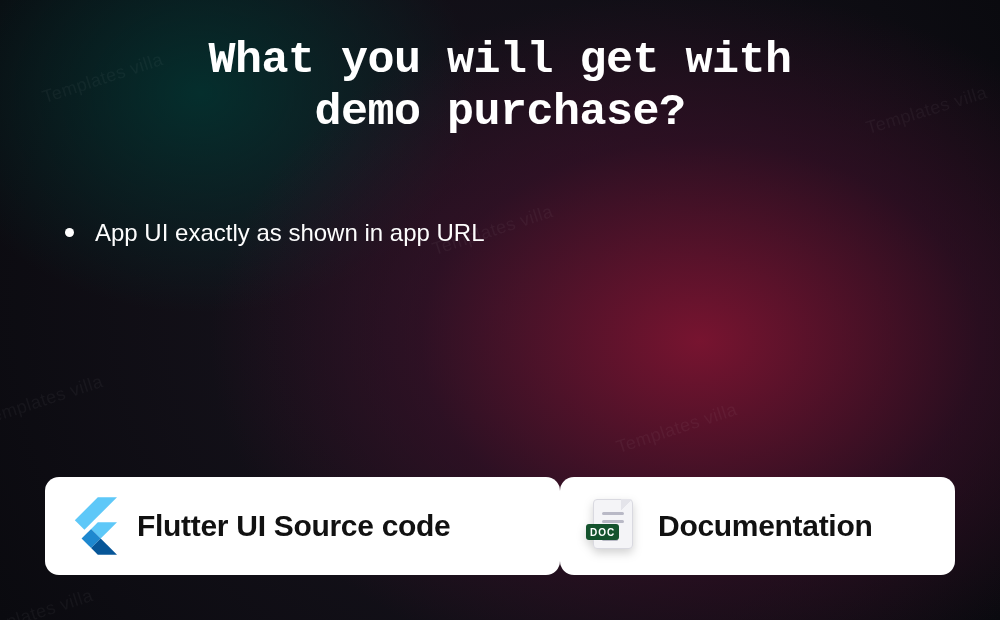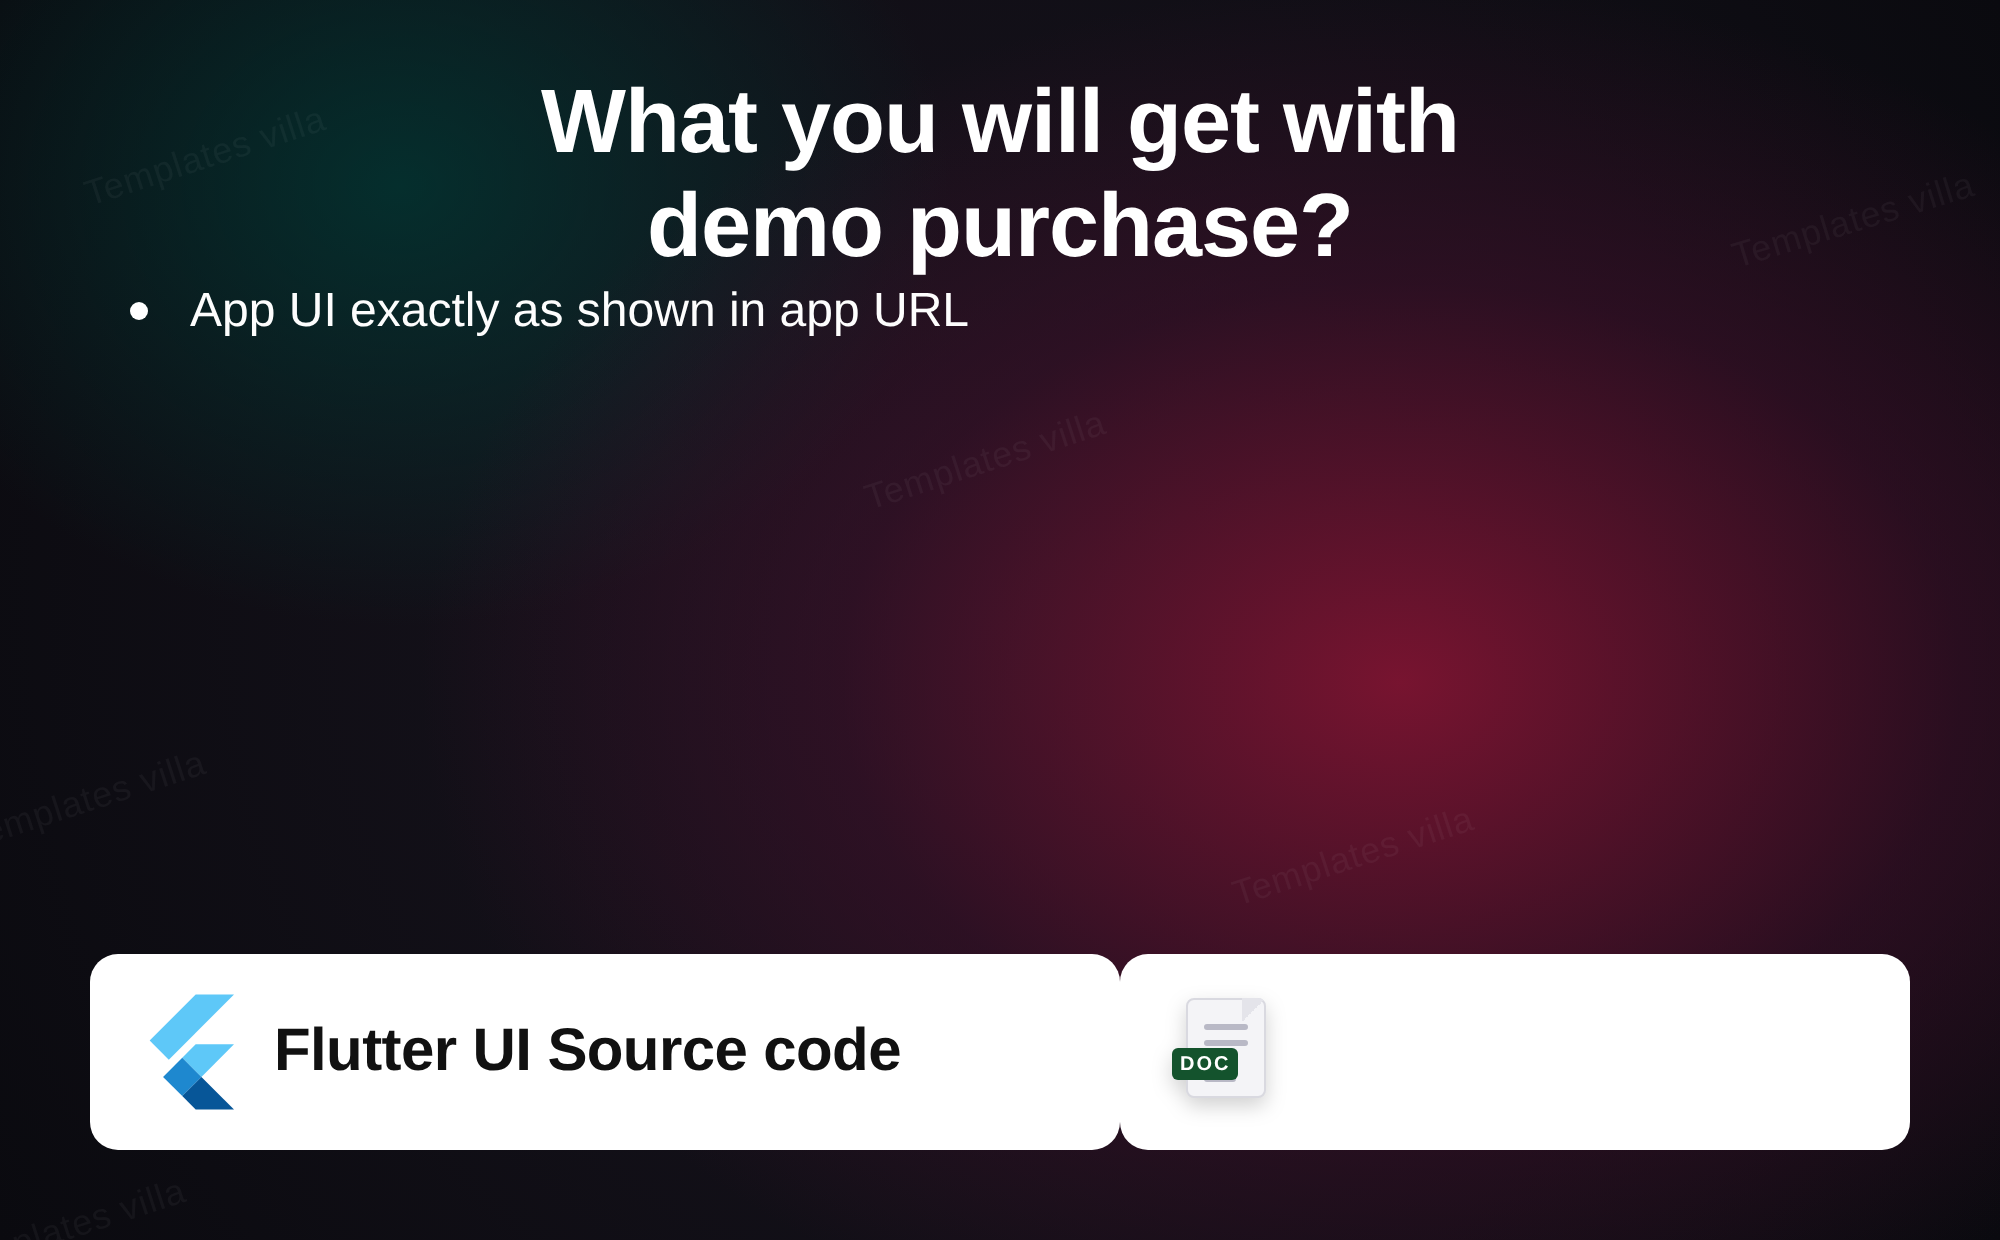--- a/index.html
+++ b/index.html
@@ -42,27 +42,30 @@
       display: flex;
       flex-direction: column;
     }
 
     h1.heading {
       text-align: center;
       font-size: 45px;
       font-weight: 800;
       line-height: 1.15;
       letter-spacing: -0.5px;
+      margin-bottom: 34px;
       color: #fff;
+      font-family: Liberation Mono, monospace;
     }
 
     ul.bullets {
       list-style: none;
       padding: 0 18px 0 14px;
       flex: 1;
+      margin-top: 43px;
     }
     ul.bullets li {
       position: relative;
       padding-left: 36px;
       font-size: 24px;
       line-height: 1.38;
       font-weight: 500;
       margin-bottom: 22px;
       color: #fdfdfd;
     }
@@ -159,17 +162,18 @@
 
     <div class="card card-b">
       <span class="doc-icon">
         <span class="doc-page">
           <span class="doc-line doc-l1"></span>
           <span class="doc-line doc-l2"></span>
           <span class="doc-line doc-l3"></span>
         </span>
         <span class="doc-badge">DOC</span>
       </span>
+      <span class="label">Documentation</span>
     </div>
 
   </div>
 
 </div>
 
 </body></html>

